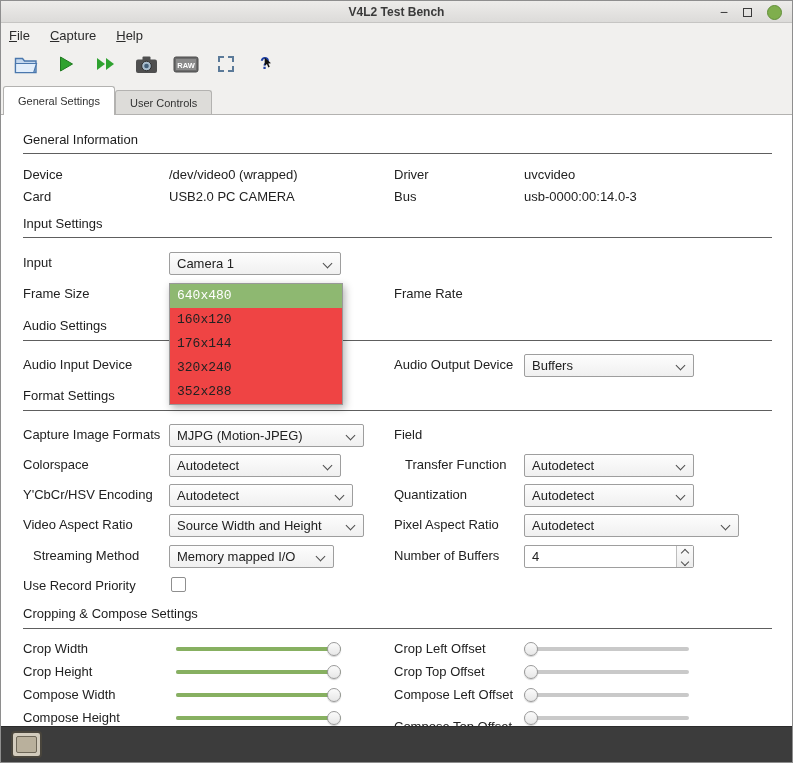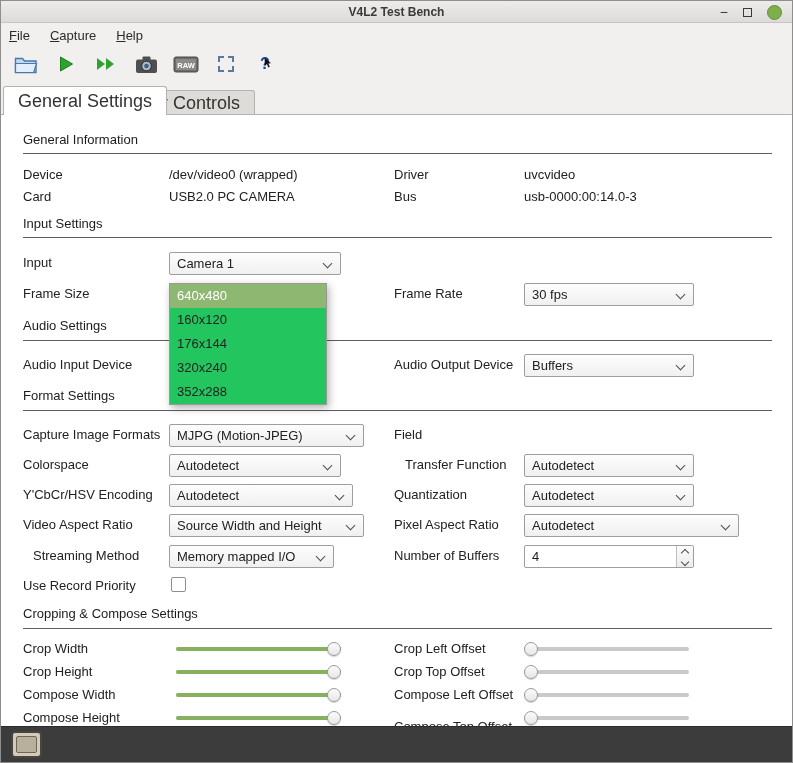--- a/index.html
+++ b/index.html
@@ -25,21 +25,21 @@
 
   
   .toolbar { position:absolute; top:47px; left:0; right:0; height:38px;
     display:flex; padding-left:8px; gap:6px; }
   .tool { width:34px; height:32px; display:flex; align-items:center; justify-content:center;
     background:transparent; border:none; }
 
   
   .tabbar { position:absolute; top:85px; left:0; right:0; height:29px; }
   .tabline { position:absolute; left:0; right:0; bottom:0; height:1px; background:#b3b2b0; z-index:1; }
-  .tab { position:absolute; bottom:0; height:25px; padding:0 14px; font-size:18px;
+  .tab { position:absolute; bottom:0; height:25px; padding:0 14px; font-size:11px;
     display:flex; align-items:center; border:1px solid #b3b2b0; border-bottom:none;
     border-radius:3px 3px 0 0; background:#dddcd9; color:#333; z-index:0; white-space:nowrap; }
   .tab.active { height:29px; background:#fff; z-index:2; }
 
   
   .content { position:absolute; top:114px; left:0; right:0; height:613px; background:#fff; overflow:hidden; }
   .hdr { position:absolute; left:22px; font-size:13px; font-weight:normal; color:#1c1c1c; white-space:nowrap; line-height:16px; }
   .hline { position:absolute; left:22px; width:749px; height:1px; background:#5e5e5e; }
   .lbl, .val { position:absolute; font-size:13px; color:#222; white-space:nowrap; line-height:16px; }
 
@@ -60,22 +60,22 @@
     border-right:1.3px solid #4e4e4e; border-bottom:1.3px solid #4e4e4e; transform:rotate(45deg); }
 
   .checkbox { position:absolute; width:15px; height:15px; border:1px solid #8f8f8f; border-radius:2px; background:#fff; }
 
   .slider { position:absolute; width:165px; height:16px; }
   .track { position:absolute; left:0; right:0; top:6px; height:4px; background:#c9c9c9; border-radius:2px; }
   .fill { height:100%; background:#87b061; border-radius:2px; }
   .knob { position:absolute; top:1px; width:14px; height:14px; border-radius:50%;
     background:linear-gradient(#fbfbfb,#e7e7e7); border:1px solid #9a9a9a; box-shadow:0 1px 1px rgba(0,0,0,.18); }
 
-  .popup { position:absolute; left:168px; top:168px; width:158px; background:#22c55e;
-    border:1px solid #999; box-shadow:2px 3px 8px rgba(0,0,0,.3); z-index:20; }
+  .popup { position:absolute; left:168px; top:168px; width:174px; background:#ef4444;
+    border:1px solid #999; box-shadow:2px 3px 8px rgba(0,0,0,.3); z-index:20;font-family:Liberation Mono, monospace; }
   .popup-item { height:24px; line-height:24px; padding-left:7px; font-size:13px; color:#222; }
   .popup-item.selected { background:#8eb871; color:#fff; }
 
   
   .taskbar { position:absolute; left:0; bottom:0; width:100%; height:36px; background:#3c3c3c;
     border-top:1px solid #2b2b2b; display:flex; align-items:center; padding-left:10px; }
   .task-icon { width:31px; height:27px; background:#d3ccbd; border:2px solid #49453c; border-radius:4px; position:relative; }
   .ti-screen { position:absolute; left:3px; top:3px; right:3px; bottom:3px; background:#b9b09c;
     border:1px solid #6e6758; border-radius:2px; }
 </style>
@@ -175,23 +175,20 @@
     <div class="hdr" style="top:101px">Input Settings</div>
     <div class="hline" style="top:122px"></div>
 
     <div class="lbl" style="top:140px;left:22px">Input</div>
     <div class="combo" style="top:137px;left:168px;width:172px">
       <span>Camera 1</span>
     </div>
 
     <div class="lbl" style="top:171px;left:22px">Frame Size</div>
     <div class="lbl" style="top:171px;left:393px">Frame Rate</div>
-    <div class="combo" style="top:168px;left:523px;width:170px">
-      <span>30 fps</span>
-    </div>
 
     <div class="hdr" style="top:203px">Audio Settings</div>
     <div class="hline" style="top:225px"></div>
 
     <div class="lbl" style="top:242px;left:22px">Audio Input Device</div>
     <div class="lbl" style="top:242px;left:393px">Audio Output Device</div>
     <div class="combo" style="top:239px;left:523px;width:170px">
       <span>Buffers</span>
     </div>
 

